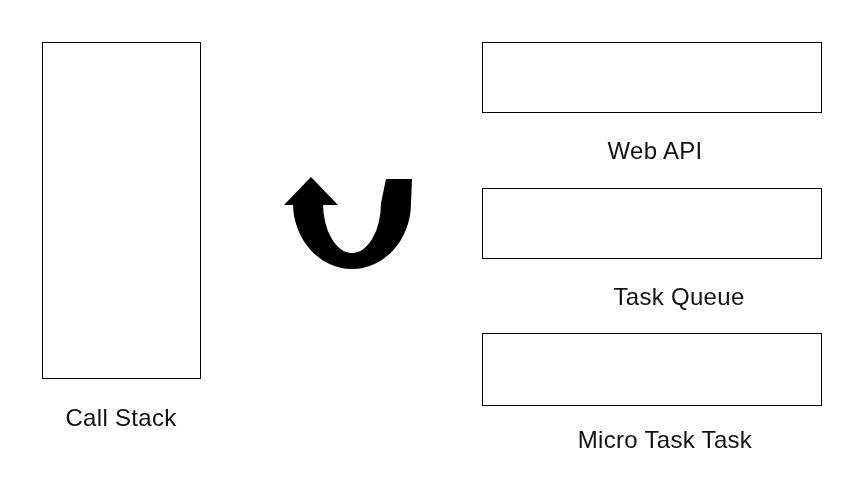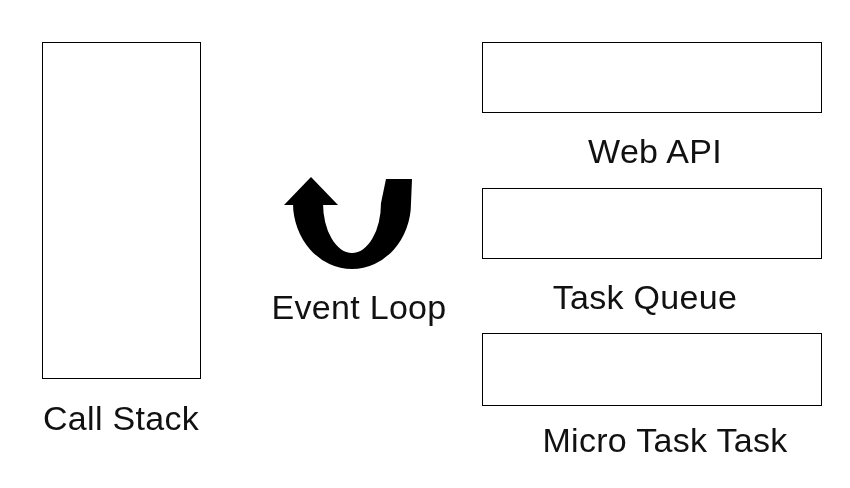--- a/index.html
+++ b/index.html
@@ -23,29 +23,29 @@
   }
   .box-call-stack   { left: 42px;  top: 42px;  width: 159px; height: 337px; }
   .box-web-api      { left: 482px; top: 42px;  width: 340px; height: 71px; }
   .box-task-queue   { left: 482px; top: 188px; width: 340px; height: 71px; }
   .box-micro-task   { left: 482px; top: 333px; width: 340px; height: 73px; }
 
   .node-label {
     position: absolute;
     width: 300px;
     text-align: center;
-    font-size: 34px;
+    font-size: 24px;
     letter-spacing: 0.3px;
     color: #111111;
     line-height: 32px;
     white-space: nowrap;
   }
   .label-call-stack  { left: -29px; top: 402px; }
   .label-web-api     { left: 505px; top: 135px; }
-  .label-task-queue  { left: 495px; top: 281px; }
+  .label-task-queue  { left: 529px; top: 281px; }
   .label-micro-task  { left: 515px; top: 424px; }
   .label-event-loop  { left: 209px; top: 291px; }
 
   .arrow-layer {
     position: absolute;
     left: 0;
     top: 0;
     width: 850px;
     height: 488px;
     pointer-events: none;
@@ -73,15 +73,14 @@
              A 59 66 0 0 0 411 203
              L 412 179
              L 386 179
              L 381 203
              A 29 50 0 0 1 323 203
              L 325 205
              L 299 205
              Z" fill="#000000"></path>
     <path d="M 311 177 L 338 205 L 284 205 Z" fill="#000000"></path>
   </svg>
-  <div class="node-label label-event-loop">Event Loop</div>
 
 </div>
 
 </body></html>

